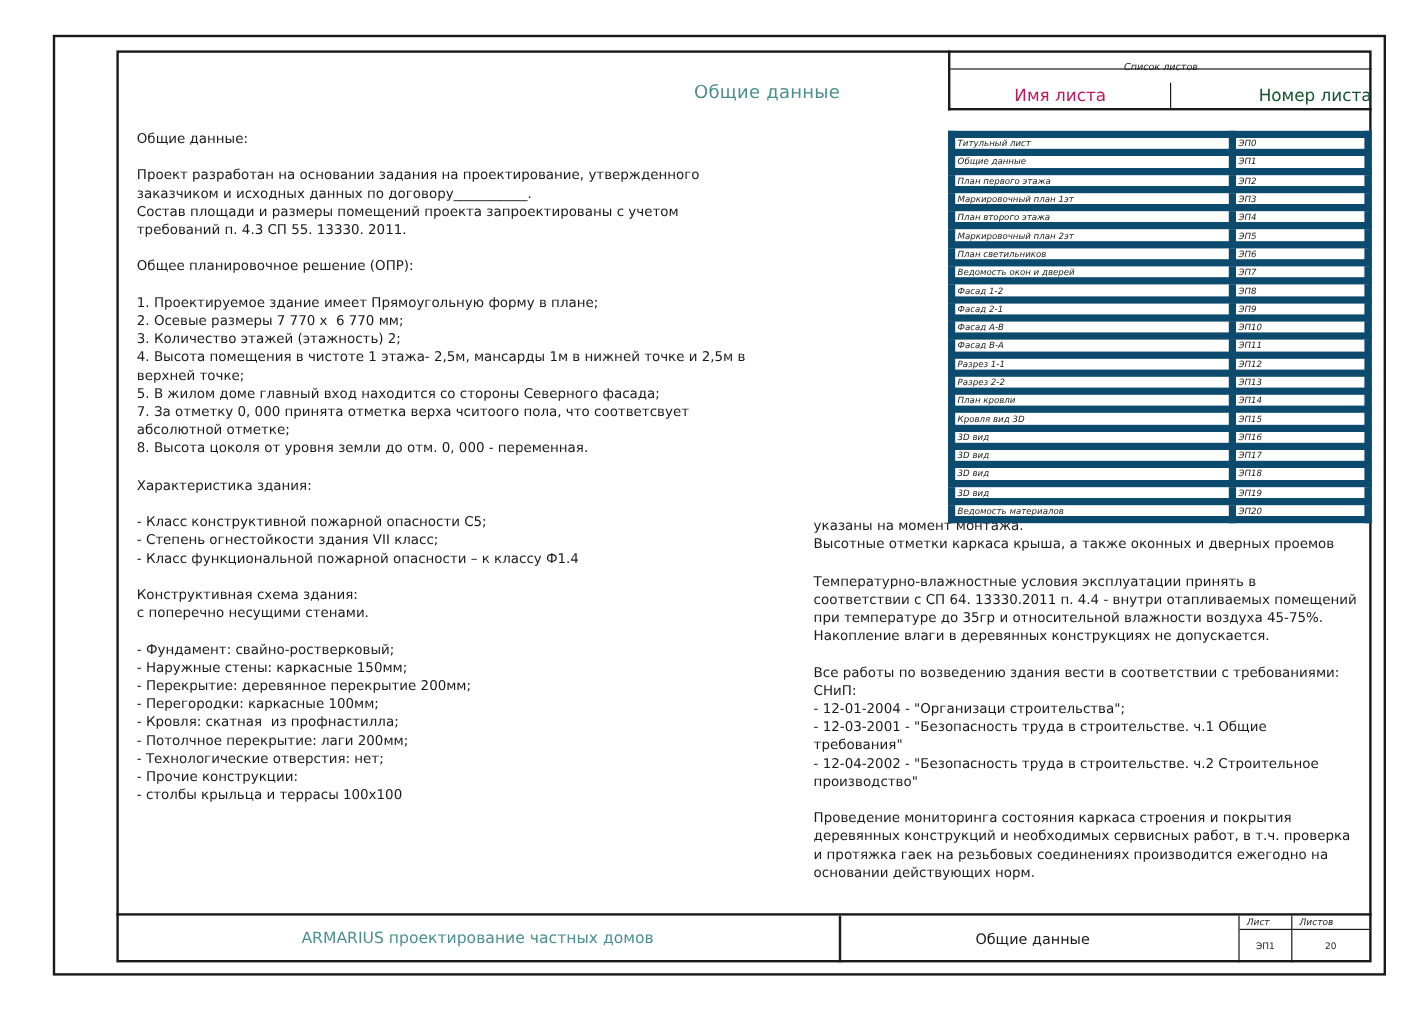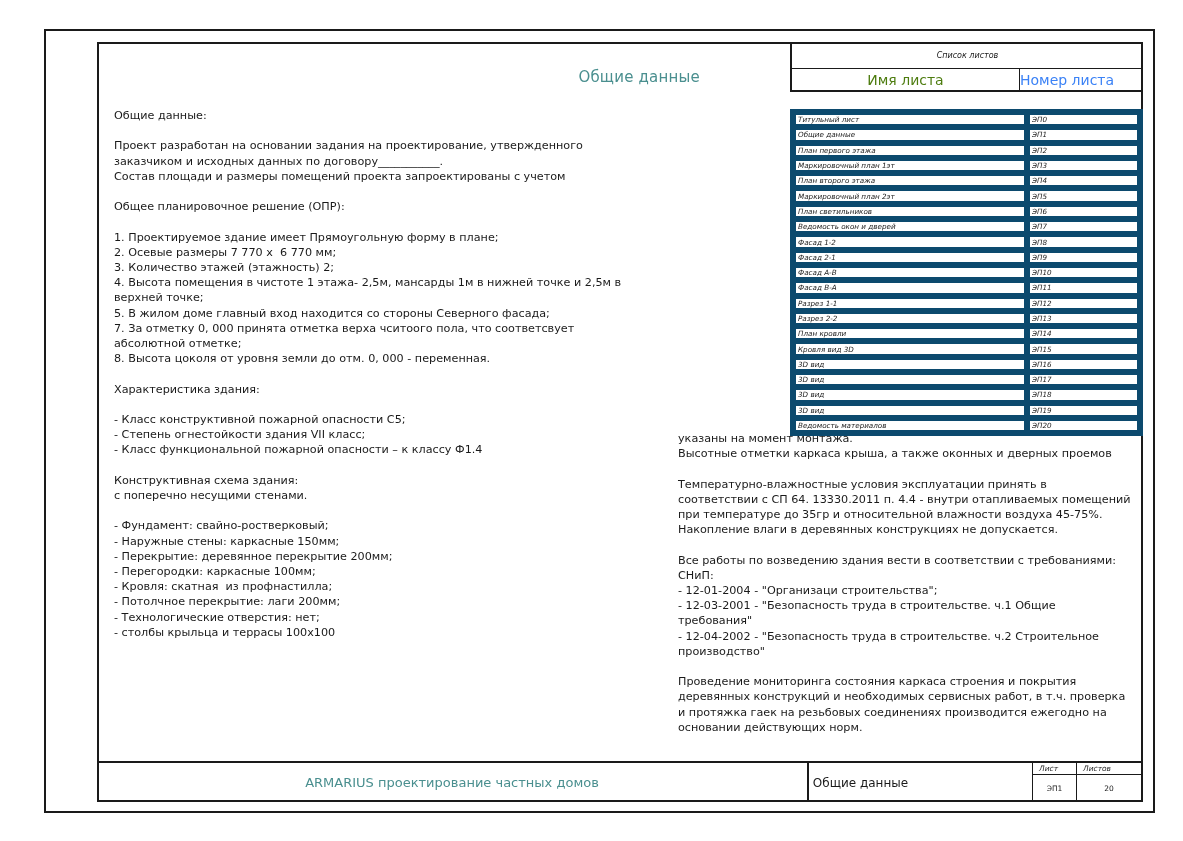--- a/index.html
+++ b/index.html
@@ -18,40 +18,40 @@
   .left-col p { margin: 0; white-space: pre-wrap; }
   .gap { height: 15.2px; }
 
   .right-col { position: absolute; left: 678px; top: 431px; width: 460px;
                font-size: 11.2px; line-height: 15.2px; }
   .right-col p { margin: 0; }
 
   
   .sheets-box { position: absolute; left: 790px; top: 42px; width: 353px; height: 50px;
                 border-left: 2px solid #1a1a1a; border-bottom: 2px solid #1a1a1a; box-sizing: border-box; }
-  .sheets-caption { position: absolute; left: 0; top: 0; width: 100%; height: 27px;
+  .sheets-caption { position: absolute; left: 0; top: 0; width: 100%; height: 16px;
                     border-bottom: 1.5px solid #1a1a1a; box-sizing: border-box;
                     font-size: 8px; text-align: center; line-height: 27px; font-style: italic; }
-  .sheets-hdr-name { position: absolute; left: 0; top: 27px; width: 228px; height: 22px;
-                     font-size: 14px; color: #4d7c0f; text-align: center; line-height: 22px;
+  .sheets-hdr-name { position: absolute; left: 0; top: 27px; width: 184px; height: 22px;
+                     font-size: 14px; color: #be185d; text-align: center; line-height: 22px;
                      border-right: 1.5px solid #1a1a1a; box-sizing: border-box; }
   .sheets-hdr-num { position: absolute; left: 228px; top: 27px; width: 123px; height: 22px;
-                    font-size: 14px; color: #3b82f6; text-align: left; line-height: 22px; }
+                    font-size: 14px; color: #14532d; text-align: right; line-height: 22px; }
 
   .sheets-table { position: absolute; left: 790px; top: 109px; width: 353px;
                   border-collapse: collapse; font-size: 7.2px; }
   .sheets-table td { border: 6px solid #0c4a6e; height: 9.3px; padding: 0 2px; line-height: 9px;
                      white-space: nowrap; }
   .sheets-table td.name { width: 224px; font-style: italic; }
   .sheets-table td.num { font-style: italic; }
 
   
   .footer { position: absolute; left: 97px; top: 761px; width: 1046px; height: 41px;
             border-top: 2px solid #1a1a1a; box-sizing: border-box; }
-  .footer-company { position: absolute; left: 0; top: 0; width: 712px; height: 39px;
+  .footer-company { position: absolute; left: 0; top: 0; width: 604px; height: 39px;
                     border-right: 2px solid #1a1a1a; box-sizing: border-box;
                     text-align: center; line-height: 40px; font-size: 13px; color: #4a8f8f; }
   .footer-sheet-title { position: absolute; left: 592px; top: 0; width: 344px; height: 39px;
                         text-align: center; line-height: 40px; font-size: 12px;
                         border-right: 1.5px solid #1a1a1a; box-sizing: border-box; }
   .footer-cell { position: absolute; box-sizing: border-box; font-size: 7.5px; font-style: italic; }
   .fc-l1 { left: 936px; top: 0; width: 44px; height: 12px; border-bottom: 1.5px solid #1a1a1a;
            border-right: 1.5px solid #1a1a1a; padding-left: 6px; line-height: 12px; }
   .fc-l2 { left: 980px; top: 0; width: 64px; height: 12px; border-bottom: 1.5px solid #1a1a1a;
            padding-left: 6px; line-height: 12px; }
@@ -67,20 +67,21 @@
 <div class="inner-frame"></div>
 
 <div class="page-title">Общие данные</div>
 
 <div class="left-col" id="left-col">
     <p>Общие данные:</p>
     <div class="gap"></div>
     <p>Проект разработан на основании задания на проектирование, утвержденного</p>
     <p>заказчиком и исходных данных по договору___________.</p>
     <p>Состав площади и размеры помещений проекта запроектированы с учетом</p>
+    <p>требований п. 4.3 СП 55. 13330. 2011.</p>
     <div class="gap"></div>
     <p>Общее планировочное решение (ОПР):</p>
     <div class="gap"></div>
     <p>1. Проектируемое здание имеет Прямоугольную форму в плане;</p>
     <p>2. Осевые размеры 7 770 х  6 770 мм;</p>
     <p>3. Количество этажей (этажность) 2;</p>
     <p>4. Высота помещения в чистоте 1 этажа- 2,5м, мансарды 1м в нижней точке и 2,5м в</p>
     <p>верхней точке;</p>
     <p>5. В жилом доме главный вход находится со стороны Северного фасада;</p>
     <p>7. За отметку 0, 000 принята отметка верха чситоого пола, что соответсвует</p>
@@ -96,20 +97,21 @@
     <p>Конструктивная схема здания:</p>
     <p>с поперечно несущими стенами.</p>
     <div class="gap"></div>
     <p>- Фундамент: свайно-ростверковый;</p>
     <p>- Наружные стены: каркасные 150мм;</p>
     <p>- Перекрытие: деревянное перекрытие 200мм;</p>
     <p>- Перегородки: каркасные 100мм;</p>
     <p>- Кровля: скатная  из профнастилла;</p>
     <p>- Потолчное перекрытие: лаги 200мм;</p>
     <p>- Технологические отверстия: нет;</p>
+    <p>- Прочие конструкции:</p>
     <p>- столбы крыльца и террасы 100х100</p>
   </div>
 <div class="right-col" id="right-col">
     <p>указаны на момент монтажа.</p>
     <p>Высотные отметки каркаса крыша, а также оконных и дверных проемов</p>
     <div class="gap"></div>
     <p>Температурно-влажностные условия эксплуатации принять в</p>
     <p>соответствии с СП 64. 13330.2011 п. 4.4 - внутри отапливаемых помещений</p>
     <p>при температуре до 35гр и относительной влажности воздуха 45-75%.</p>
     <p>Накопление влаги в деревянных конструкциях не допускается.</p>

